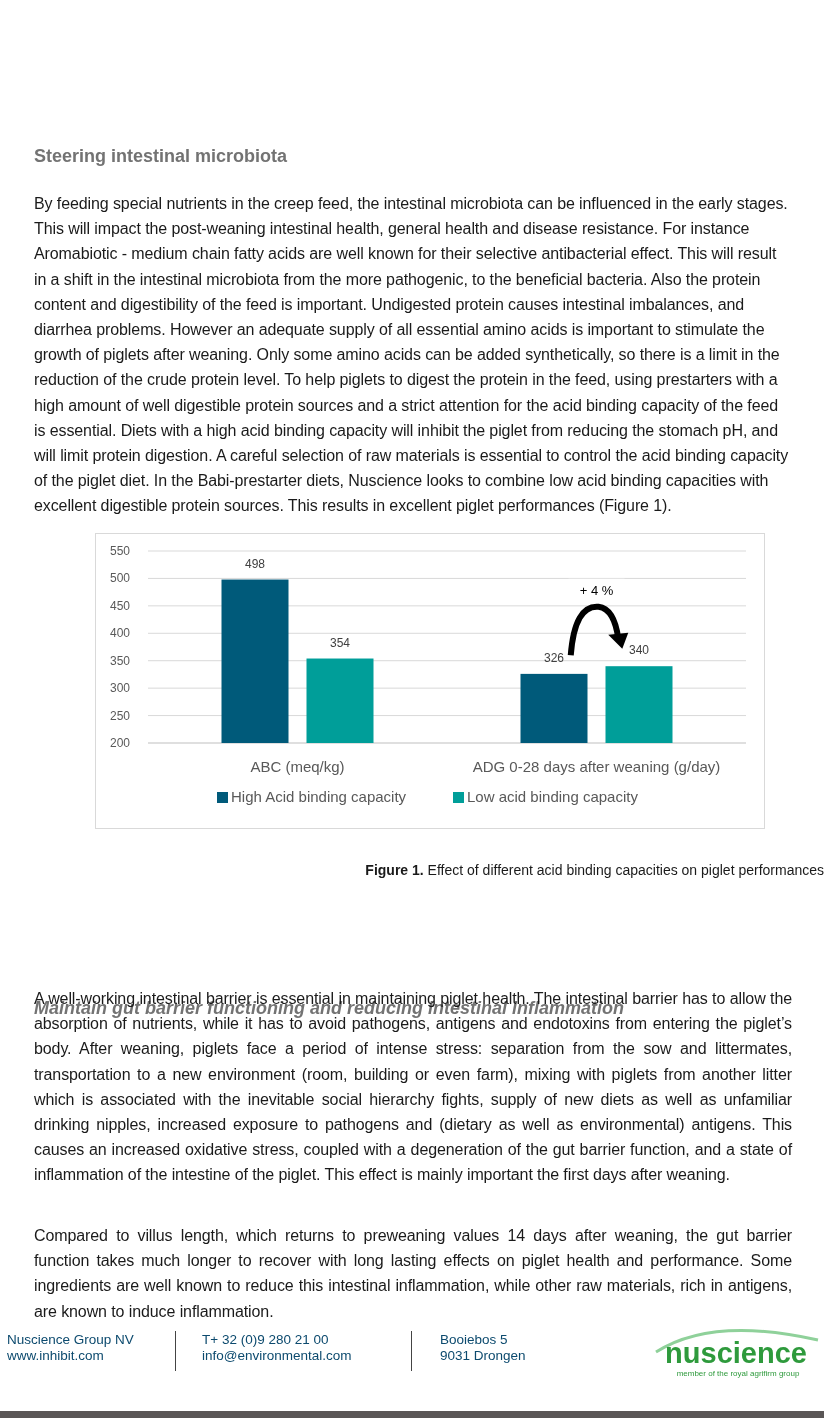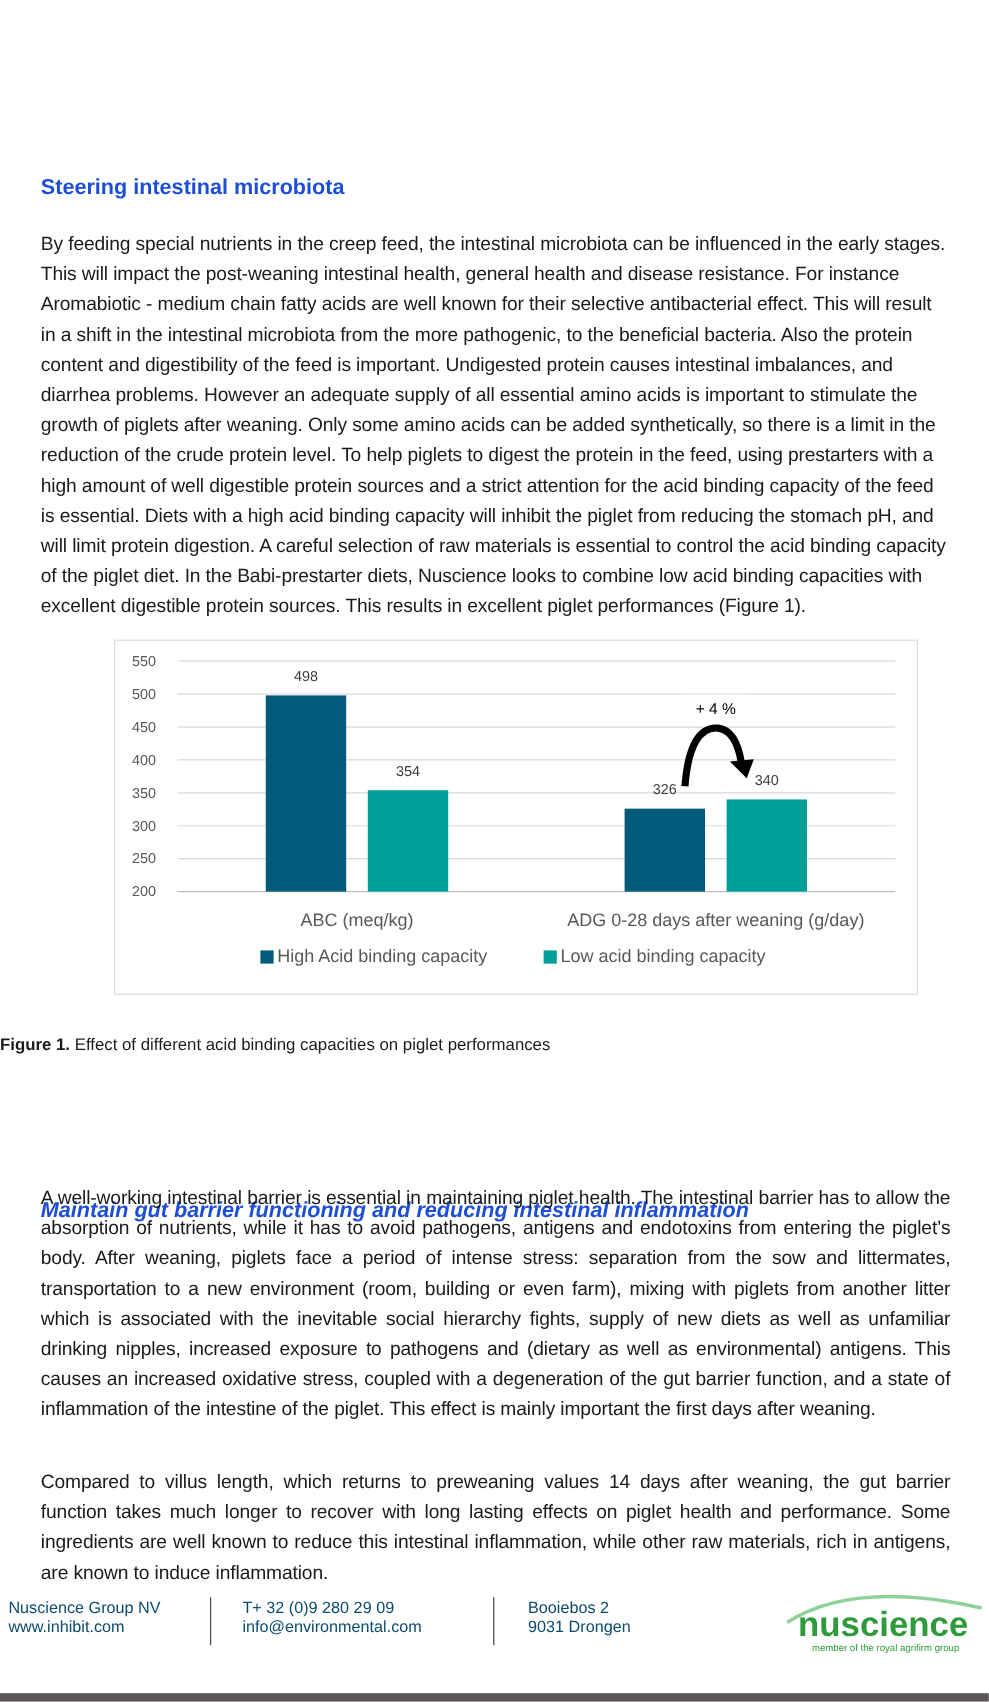--- a/index.html
+++ b/index.html
@@ -1,22 +1,22 @@
 <!DOCTYPE html>
 <html><head>
 <meta charset="utf-8">
 <style>
   html, body { margin:0; padding:0; background:#ffffff; }
   body { width:824px; height:1418px; position:relative; overflow:hidden; font-family:"Liberation Sans", sans-serif; color:#1a1a1a; }
-  .h2 { position:absolute; left:34px; color:#1d4ed8; font-weight:bold; font-size:18px; margin:0; }
+  .h2 { position:absolute; left:34px; color:#737373; font-weight:bold; font-size:18px; margin:0; }
   .para { position:absolute; left:34px; width:758px; font-size:16px; line-height:25.2px; margin:0; letter-spacing:-0.1px; }
   .para.justify { text-align:justify; }
   #chart-box { position:absolute; left:95px; top:533px; width:668px; height:294px; border:1px solid #d9d9d9; background:#fff; }
   #chart-svg { position:absolute; left:0; top:0; }
-  .caption { position:absolute; left:0; width:824px; top:862px; text-align:left; font-size:14px; }
+  .caption { position:absolute; left:0; width:824px; top:862px; text-align:right; font-size:14px; }
   .caption b { font-weight:bold; }
   .footer-col { position:absolute; top:1332px; font-size:13.5px; line-height:16px; color:#0c4a6e; }
   .vsep { position:absolute; top:1331px; width:1px; height:40px; background:#444; }
   .bottom-bar { position:absolute; left:0; top:1411px; width:824px; height:7px; background:#5a5656; }
   #logo { position:absolute; left:652px; top:1322px; width:168px; height:60px; }
 </style>
 </head>
 <body>
 
 <h2 class="h2" style="top:146px;">Steering intestinal microbiota</h2>
@@ -68,26 +68,26 @@
 <h2 class="h2" style="top:998px;font-style:italic;">Maintain gut barrier functioning and reducing intestinal inflammation</h2>
 <p class="para justify" style="top:986px;">A well-working intestinal barrier is essential in maintaining piglet health. The intestinal barrier has to allow the absorption of nutrients, while it has to avoid pathogens, antigens and endotoxins from entering the piglet’s body. After weaning, piglets face a period of intense stress: separation from the sow and littermates, transportation to a new environment (room, building or even farm), mixing with piglets from another litter which is associated with the inevitable social hierarchy fights, supply of new diets as well as unfamiliar drinking nipples, increased exposure to pathogens and (dietary as well as environmental) antigens. This causes an increased oxidative stress, coupled with a degeneration of the gut barrier function, and a state of inflammation of the intestine of the piglet. This effect is mainly important the first days after weaning.</p>
 <p class="para justify" style="top:1223px;">Compared to villus length, which returns to preweaning values 14 days after weaning, the gut barrier function takes much longer to recover with long lasting effects on piglet health and performance. Some ingredients are well known to reduce this intestinal inflammation, while other raw materials, rich in antigens, are known to induce inflammation.</p>
 
 <div class="footer-col" style="left:7px;">
   <div>Nuscience Group NV</div>
   <div>www.inhibit.com</div>
 </div>
 <div class="vsep" style="left:175px;"></div>
 <div class="footer-col" style="left:202px;">
-  <div>T+ 32 (0)9 280 29 09</div>
+  <div>T+ 32 (0)9 280 21 00</div>
   <div>info@environmental.com</div>
 </div>
 <div class="vsep" style="left:411px;"></div>
 <div class="footer-col" style="left:440px;">
-  <div>Booiebos 2</div>
+  <div>Booiebos 5</div>
   <div>9031 Drongen</div>
 </div>
 
 <svg id="logo" viewBox="0 0 168 60">
   <path d="M4 30 Q 60 -6 166 18" fill="none" stroke="#8fd19a" stroke-width="3"></path>
   <text id="logo-text" x="84" y="41" text-anchor="middle" font-family="Liberation Sans, sans-serif" font-weight="bold" font-size="29" fill="#2e9a3c">nuscience</text>
   <text id="logo-tag" x="86" y="54" text-anchor="middle" font-family="Liberation Sans, sans-serif" font-size="8" fill="#2e9a3c">member of the royal agrifirm group</text>
 </svg>
 
 <div class="bottom-bar"></div>

